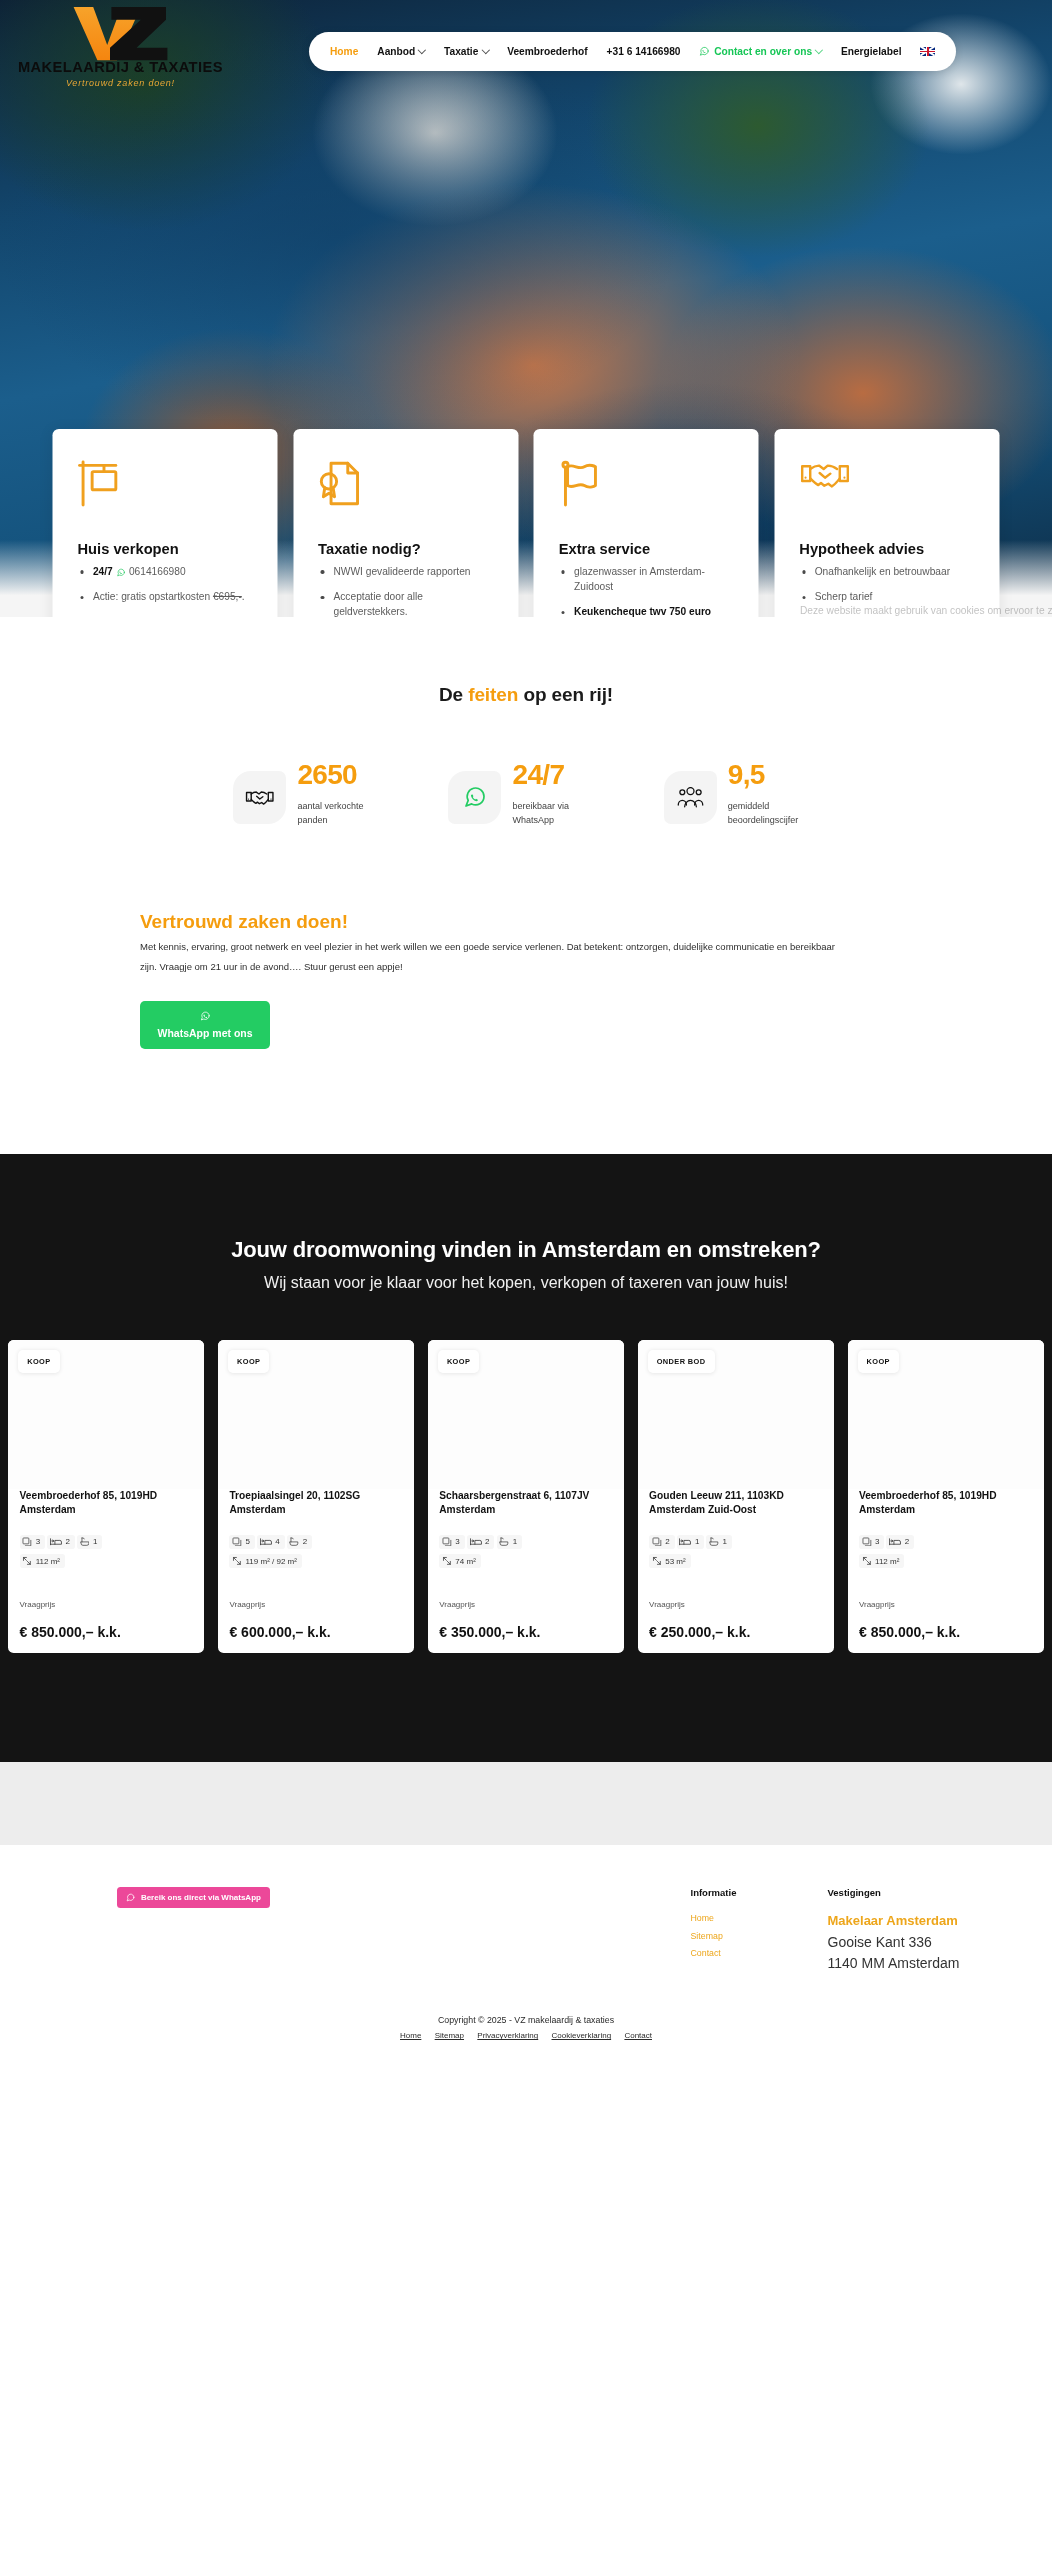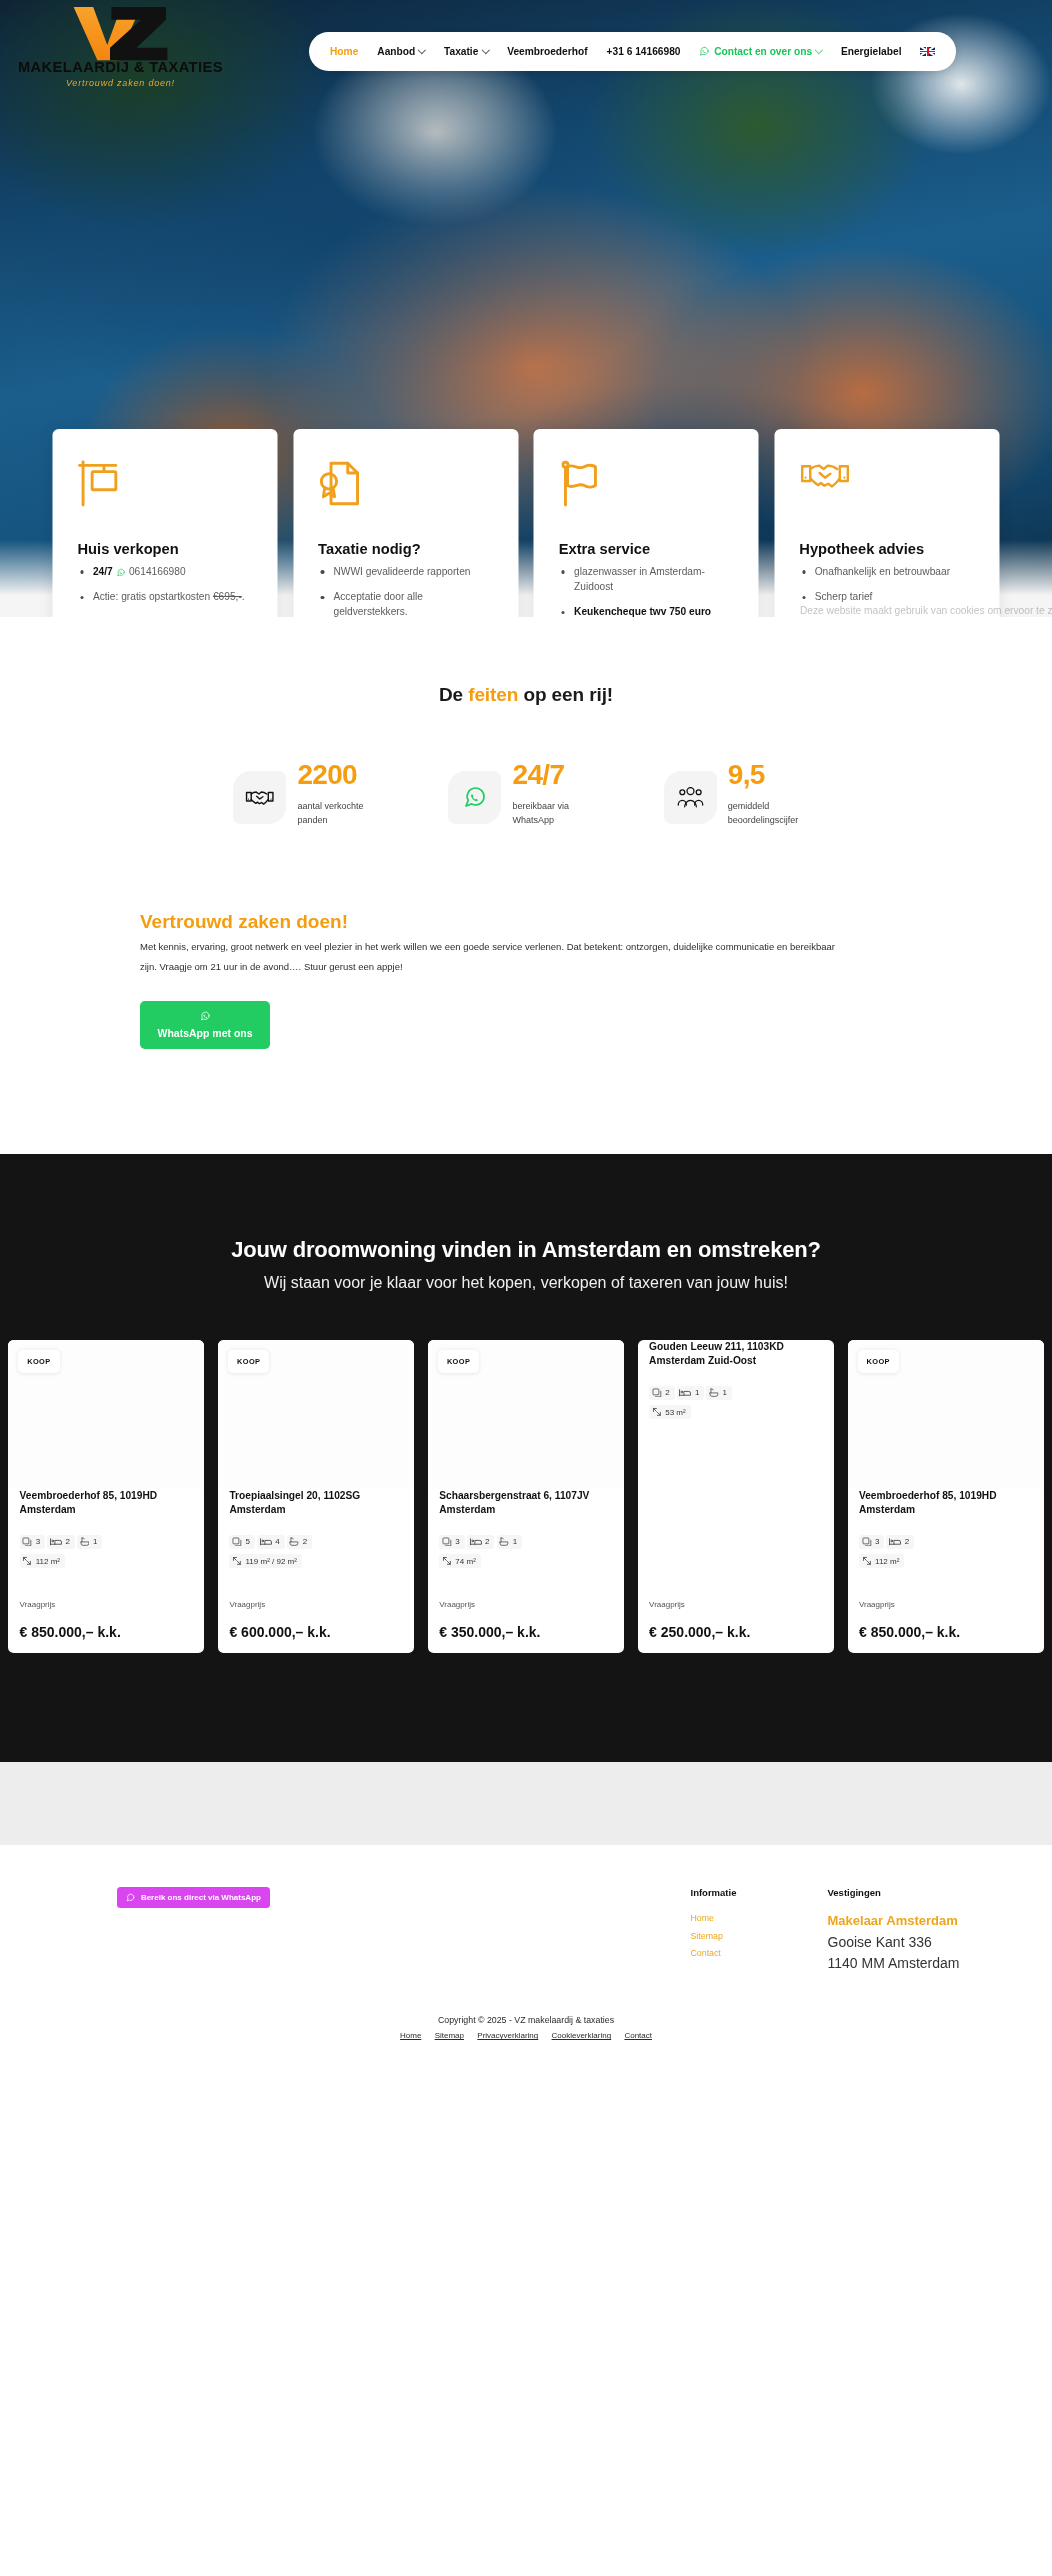--- a/index.html
+++ b/index.html
@@ -348,21 +348,21 @@
     width: 905px;
     margin: 0 auto;
     display: flex;
     align-items: flex-start;
   }
   .footer-left { width: 617px; padding-left: 43px; }
   .wa-small {
     display: inline-flex;
     align-items: center;
     gap: 4.9px;
-    background: #d946ef;
+    background: #ec4899;
     color: #fff;
     border: none;
     font-family: inherit;
     font-size: 8px;
     font-weight: 600;
     border-radius: 3.5px;
     padding: 5.6px 9px;
     cursor: pointer;
   }
   .footer-col { width: 137px; }
@@ -583,21 +583,21 @@
             <path d="M4 10h12v22H4z"></path>
             <path d="M60 10h12v22H60z"></path>
             <path d="M16 14c4-3 9-5 13-5l7 5 6-5c5 0 10 2 14 5"></path>
             <path d="M30 20l8 7 8-6"></path>
             <path d="M16 28c4 4 8 8 12 10l4-3 5 4 6-3 5 4c5-3 9-8 12-12"></path>
             <circle cx="9" cy="27" r="1.6" fill="#111" stroke="none"></circle>
             <circle cx="67" cy="27" r="1.6" fill="#111" stroke="none"></circle>
           </svg>
         </div>
         <div>
-          <div class="fact-num">2200</div>
+          <div class="fact-num">2650</div>
           <div class="fact-label">aantal verkochte panden</div>
         </div>
       </div>
       <div class="fact">
         <div class="fact-badge">
           <svg width="24" height="24" viewBox="0 0 24 24" fill="none" stroke="#23cc63" stroke-width="1.7" stroke-linecap="round" stroke-linejoin="round">
             <path d="M21 11.5a8.4 8.4 0 0 1-12.3 7.4L3 21l2.2-5.6A8.4 8.4 0 1 1 21 11.5z"></path>
             <path d="M8.9 9.4h.7l.8 1.8-.6.7c.5 1.1 1.4 2 2.5 2.5l.7-.6 1.8.9v.7c-.2.6-.9.9-1.6.8a7.6 7.6 0 0 1-5.2-5.2c-.1-.7.2-1.4.9-1.6z" fill="#23cc63" stroke="none"></path>
           </svg>
         </div>
@@ -803,20 +803,23 @@
               </span>
               <span>74 m²</span>
             </span>
           </div>
           <div class="prop-gap"></div>
           <div class="prop-pricelabel">Vraagprijs</div>
           <div class="prop-price">€ 350.000,– k.k.</div>
         </div>
       </div>
       <div class="prop-card">
+        <div class="prop-photo">
+          <div class="prop-badge">ONDER BOD</div>
+        </div>
         <div class="prop-body">
           <div class="prop-addr">Gouden Leeuw 211, 1103KD Amsterdam Zuid-Oost</div>
           <div class="prop-specs">
             <span class="spec">
               <span style="display: inline-flex;">
                 <svg width="9.8" height="9.8" viewBox="0 0 20 20" fill="none" stroke="#3a3a3a" stroke-width="1.5" stroke-linejoin="round">
                   <rect x="2" y="2" width="12" height="12" rx="1.5"></rect>
                   <path d="M6 18h12V6"></path>
                 </svg>
               </span>

